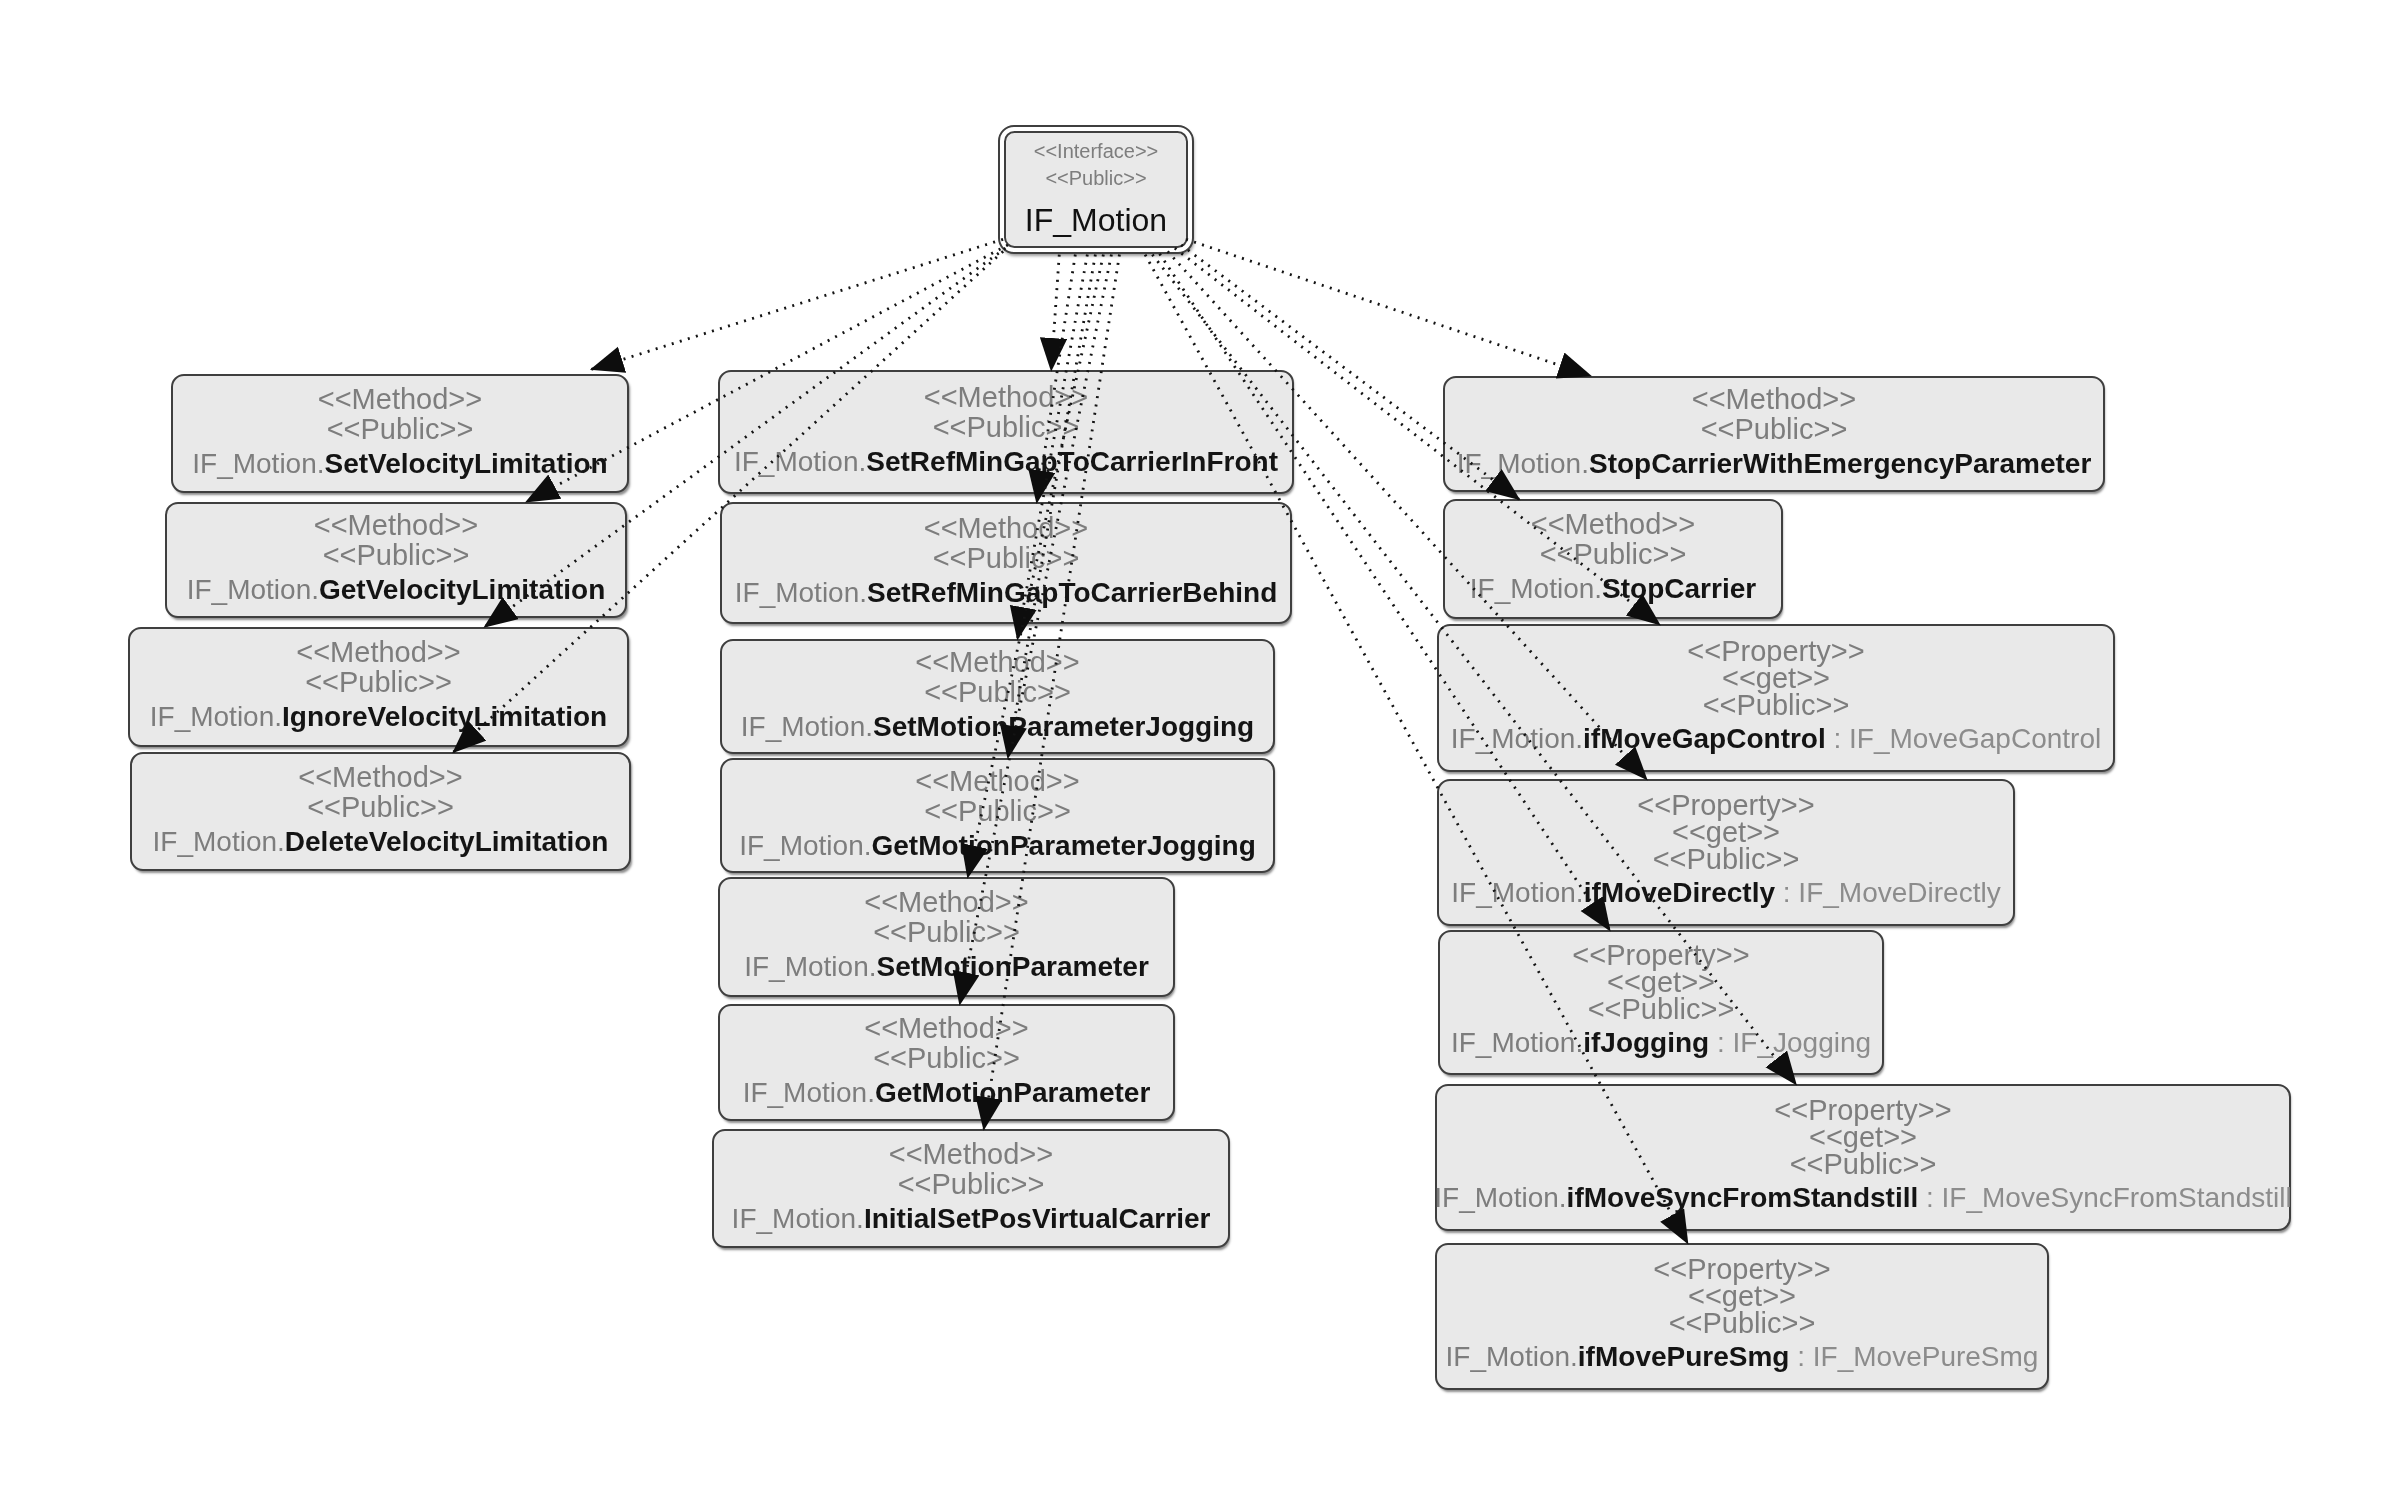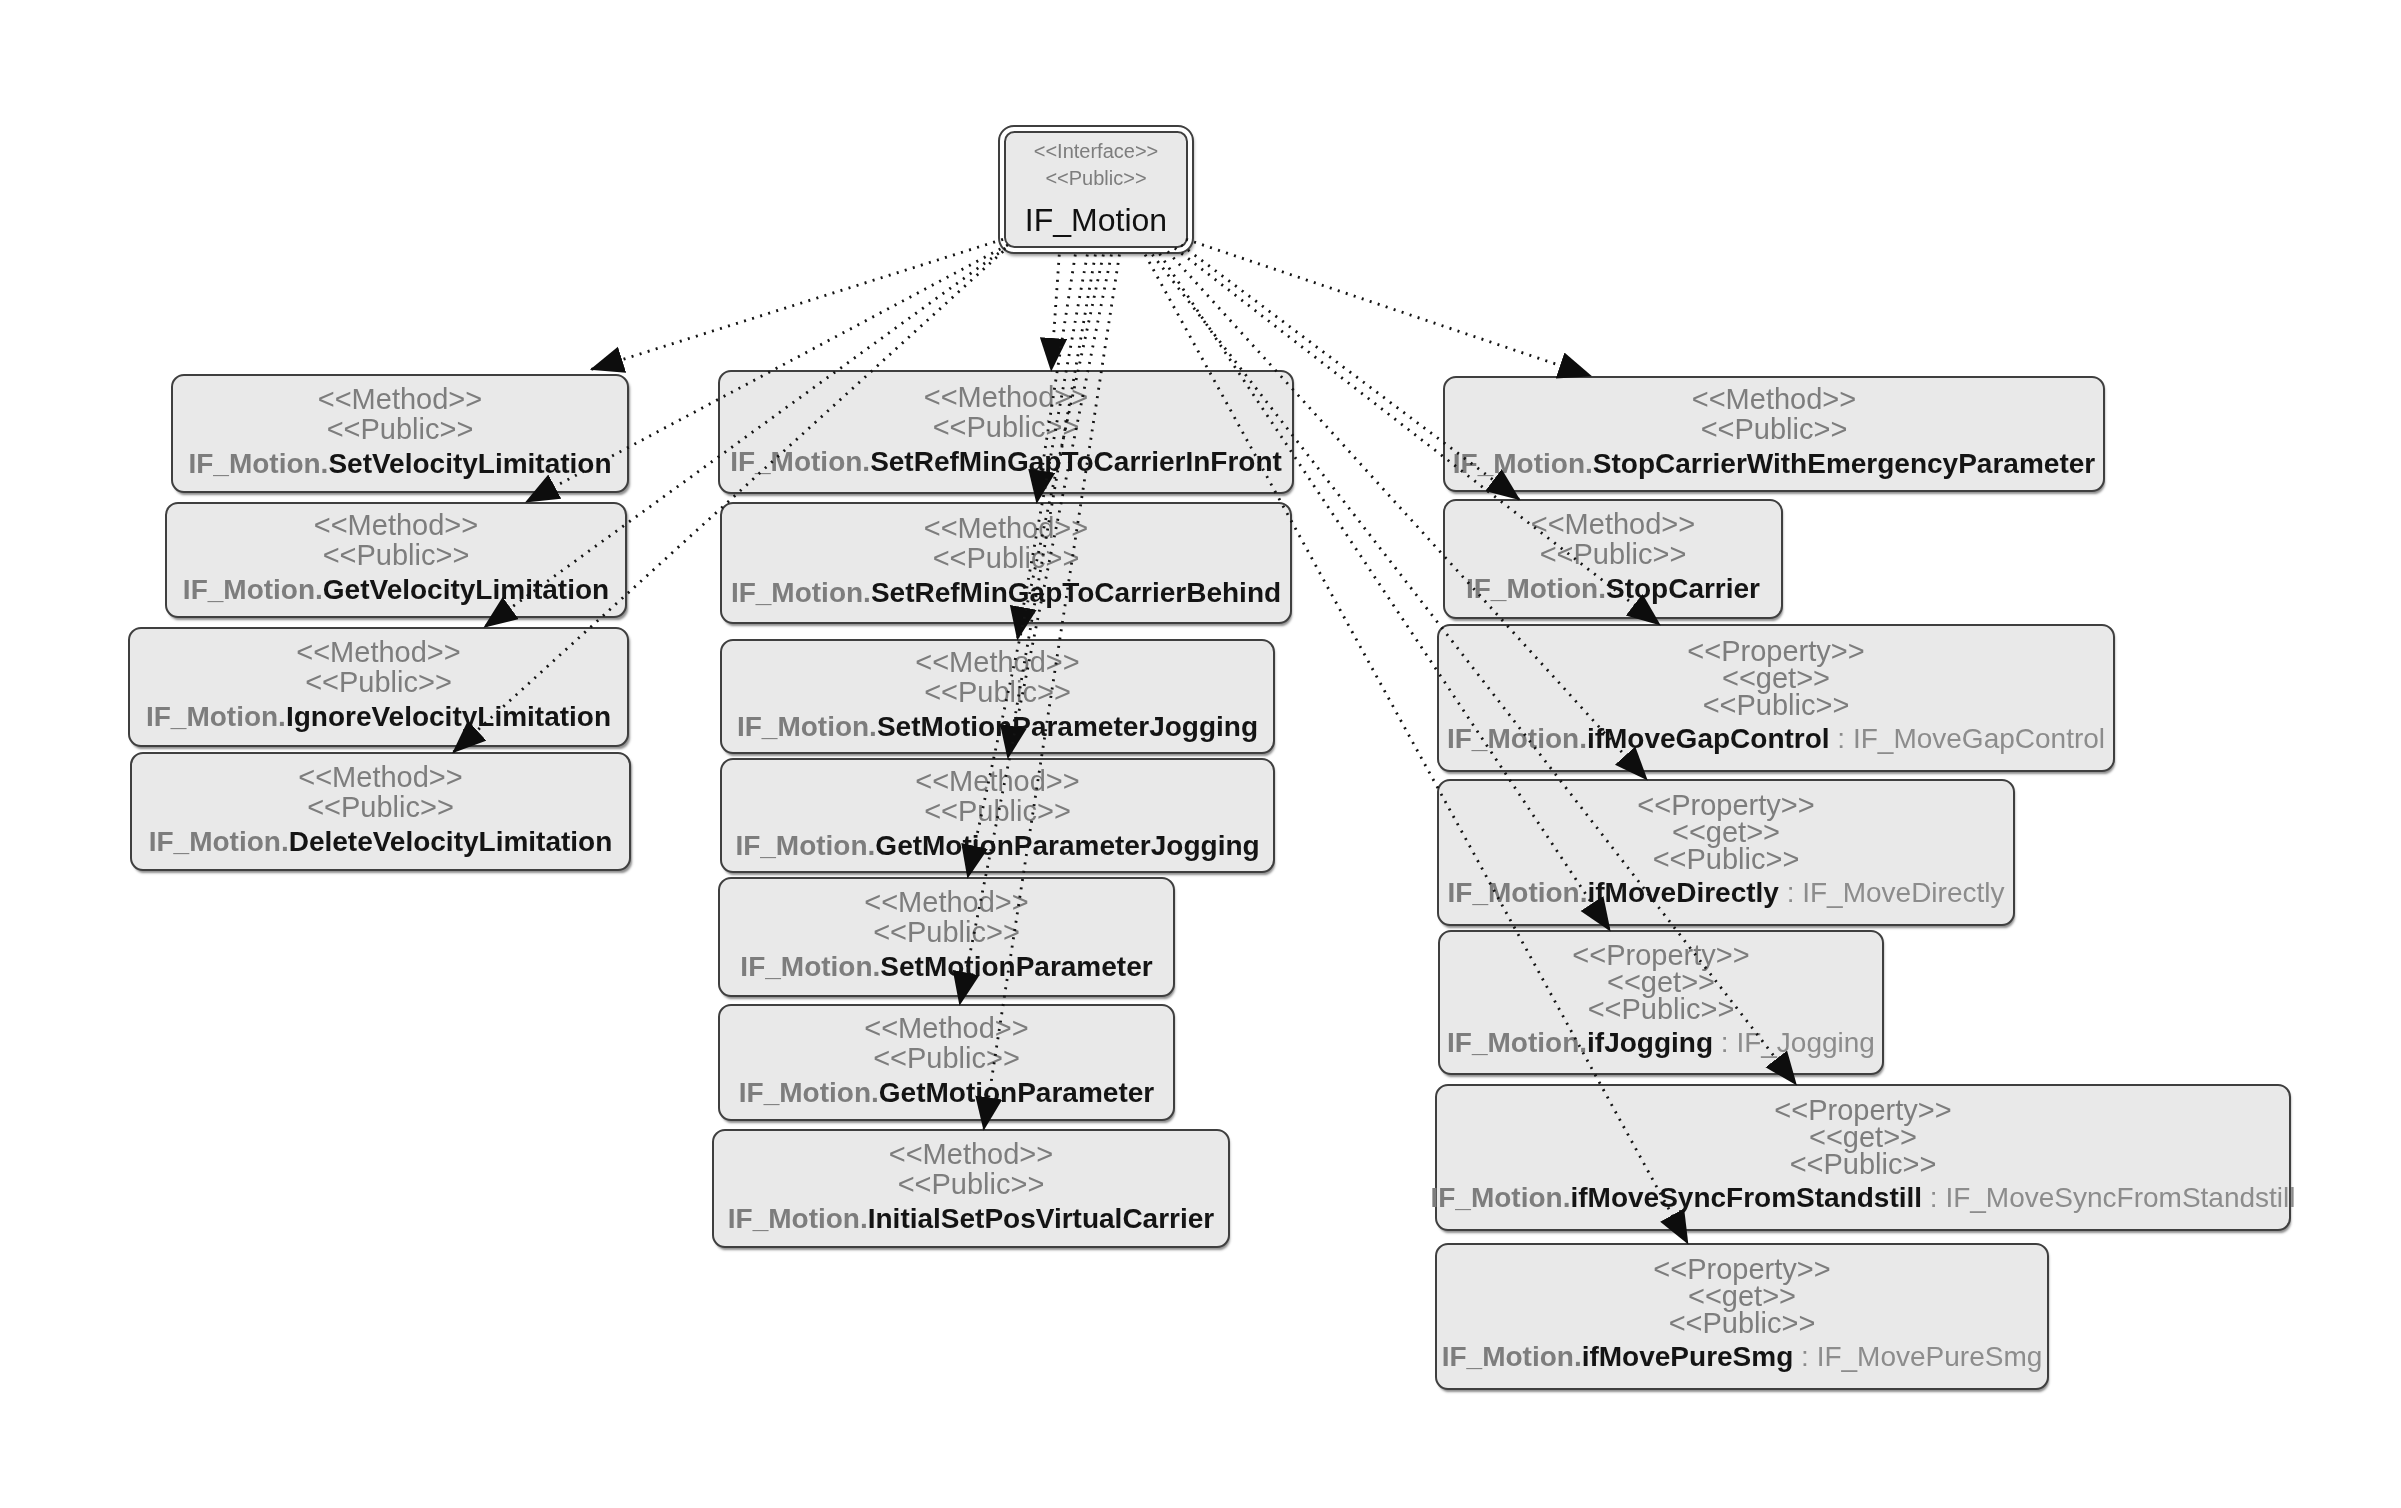--- a/index.html
+++ b/index.html
@@ -31,21 +31,21 @@
     color:var(--stereo-color,#7d7d7d);
     white-space:pre;
   }
   .tall .stereo{ line-height:27px; }
   .nameline{
     font-size:28px;
     line-height:40px;
     white-space:pre;
     color:var(--stereo-color,#7d7d7d);
   }
-  .prefix{ color:var(--stereo-color,#7d7d7d); font-weight:700; }
+  .prefix{ color:var(--stereo-color,#7d7d7d); font-weight:400; }
   .mname{ color:var(--name-color,#141414); font-weight:600;text-align:center; }
   .suffix{ color:var(--type-color,#8c8c8c); font-weight:400; }
   #root-node{
     position:absolute;
     box-sizing:border-box;
     background:#ffffff;
     border:2.4px solid var(--box-border,#4a4a4a);
     border-radius:16px;
     padding:4px;
     box-shadow:1.6px 3.2px 3.2px -1.6px rgba(0,0,0,0.4);

